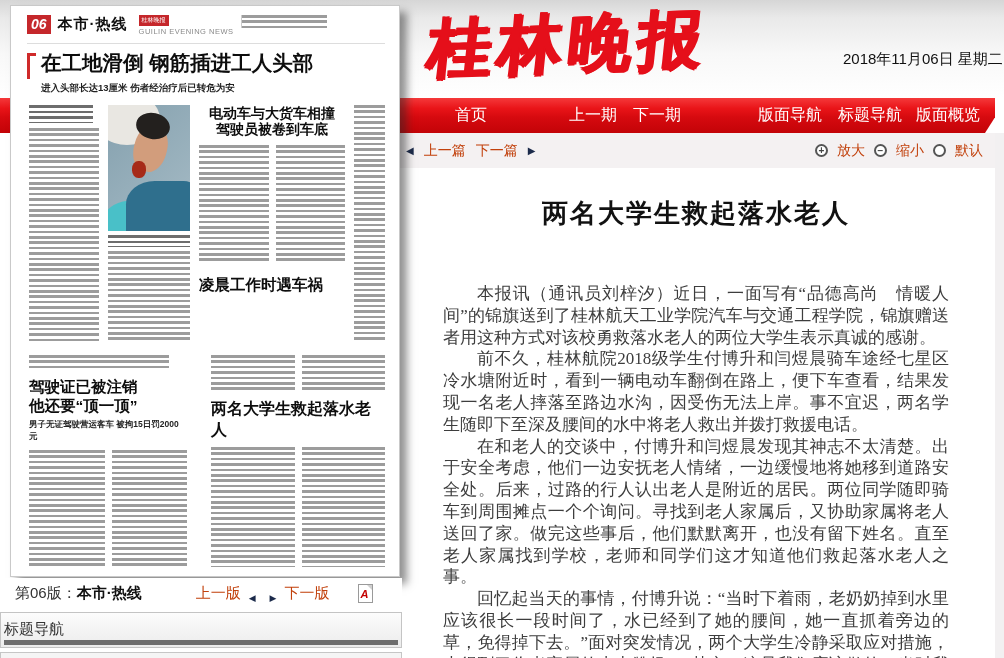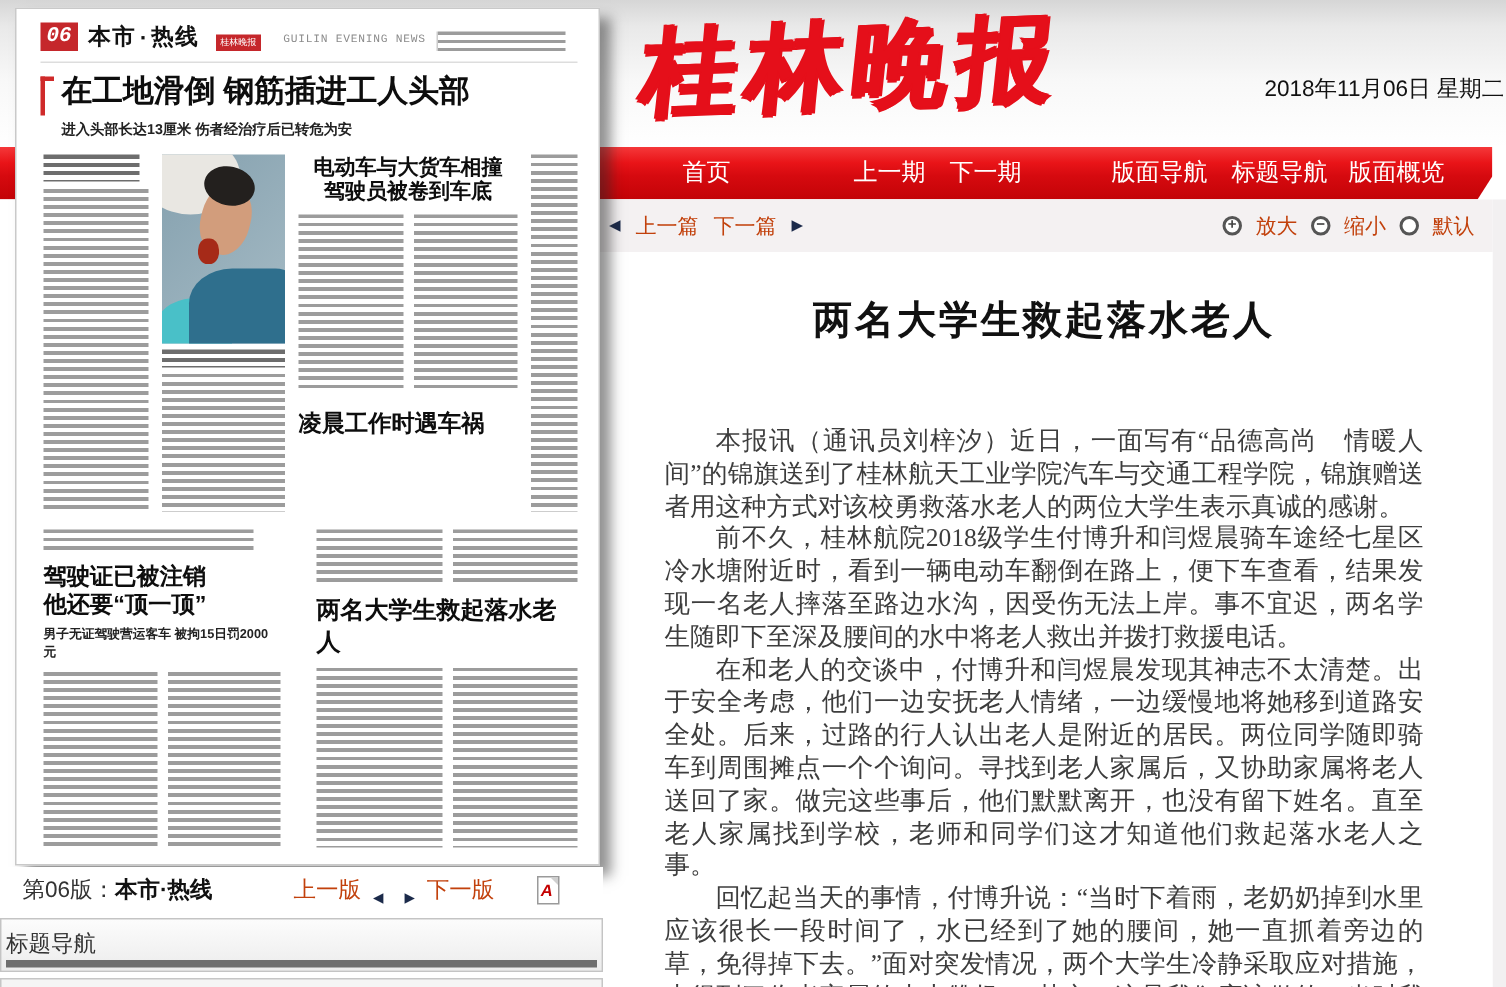--- a/index.html
+++ b/index.html
@@ -15,21 +15,21 @@
     transform:rotate(-2deg) skewX(-8deg); text-shadow:2px 1px 0 #e50f1a,-1px 0 0 #e50f1a,0 2px 0 #e50f1a; }
   .issue-date { position:absolute; left:843px; top:50px; font-size:15px; color:#111; }
 
   
   .red-nav { position:absolute; left:0; top:98px; width:995px; height:35px;
     background:linear-gradient(180deg,#f5383a 0%,#e91418 30%,#d60a0f 55%,#c30307 100%);
     clip-path:polygon(0 0,100% 0,100% 55%,calc(100% - 10px) 100%,0 100%); }
   .red-nav-inner { position:absolute; left:400px; top:0; height:35px; display:flex; align-items:center; }
   .red-nav a { color:#fff; font-size:16px; text-decoration:none; cursor:pointer; }
   .rn-home{margin-left:55px;} .rn-prev{margin-left:82px;} .rn-next{margin-left:16px;}
-  .rn-page{margin-left:60px;} .rn-title{margin-left:16px;} .rn-over{margin-left:14px;}
+  .rn-page{margin-left:77px;} .rn-title{margin-left:16px;} .rn-over{margin-left:14px;}
 
   
   .edge-strip { position:absolute; left:995px; top:133px; width:9px; height:525px; background:#f2f0f1; }
 
   
   .toolbar { position:absolute; left:400px; top:133px; width:595px; height:35px;
     background:#f4f1f2; display:flex; align-items:center; justify-content:space-between;
     font-size:14px; color:#222; }
   .tb-left { display:flex; align-items:center; gap:10px; padding-left:6px; }
   .tb-right { display:flex; align-items:center; gap:9px; padding-right:12px; }
@@ -44,25 +44,25 @@
   .article { position:absolute; left:400px; top:168px; width:595px; height:490px; background:#fff;
     padding:20px 46px 0 43px; font-family:"Liberation Serif","DejaVu Serif",serif; }
   .article h1 { text-align:center; font-size:26px; font-weight:700; color:#111;
     letter-spacing:2px; margin-top:8px; }
   .article .body { margin-top:52px; font-size:17px; line-height:21.8px; color:#3d3d3d; text-align:justify; }
   .article .body p { text-indent:2em; margin:0; }
 
   
   .np { position:absolute; left:10px; top:5px; width:390px; height:572px; background:#fff;
     border:1px solid #c9c9c9; box-shadow:7px 7px 8px rgba(40,40,40,.5); cursor:pointer; overflow:hidden; }
-  .np-head { display:flex; align-items:flex-end; gap:7px; margin:9px 14px 0 16px;font-family:Liberation Mono, monospace; }
+  .np-head { display:flex; align-items:flex-start; gap:7px; margin:9px 14px 0 16px; }
   .np-pageno { background:#c5272b; color:#fff; font-weight:900; font-style:italic;
     font-size:14px; padding:1px 4px; line-height:1.2; }
   .np-sec { font-size:15px; font-weight:900; color:#111; letter-spacing:1px; }
-  .np-logo { display:flex; flex-direction:row; gap:15px; margin-left:4px; }
+  .np-logo { display:flex; flex-direction:column; gap:1px; margin-left:4px; }
   .np-logo .cn { background:#c5272b; color:#fff; font-size:6px; padding:1px 3px; width:max-content; }
   .np-logo .en { font-size:7.5px; color:#8a8a8a; letter-spacing:.5px; }
   .np-head-info { width:86px; height:13px; border-left:1px solid #ccc; padding-left:6px; }
   .np-rule { border-top:1px solid #ddd; margin:7px 14px 0 16px; }
 
   .np-main-hl-wrap { position:relative; margin:8px 14px 0 30px; }
   .np-bracket { position:absolute; left:-14px; top:1px; width:9px; height:26px;
     border-left:3px solid #cf2a2a; border-top:3px solid #cf2a2a; }
   .np-h1 { font-size:20.5px; font-weight:900; color:#0d0d0d; letter-spacing:0px; line-height:1.1; }
   .np-sub1 { font-size:9.5px; font-weight:700; color:#222; margin:7px 14px 0 30px; }

